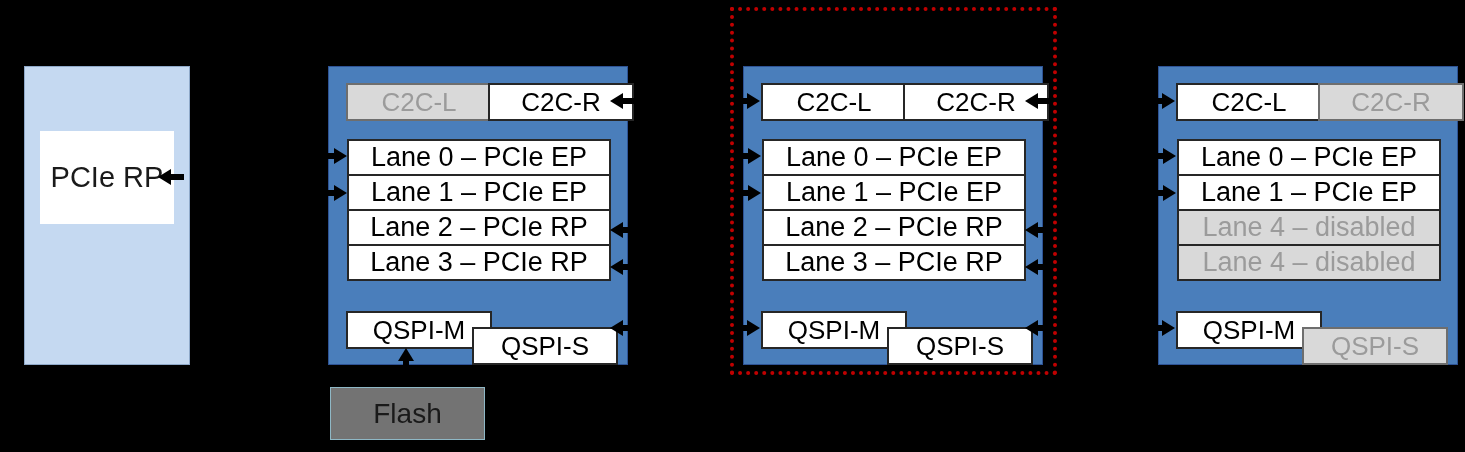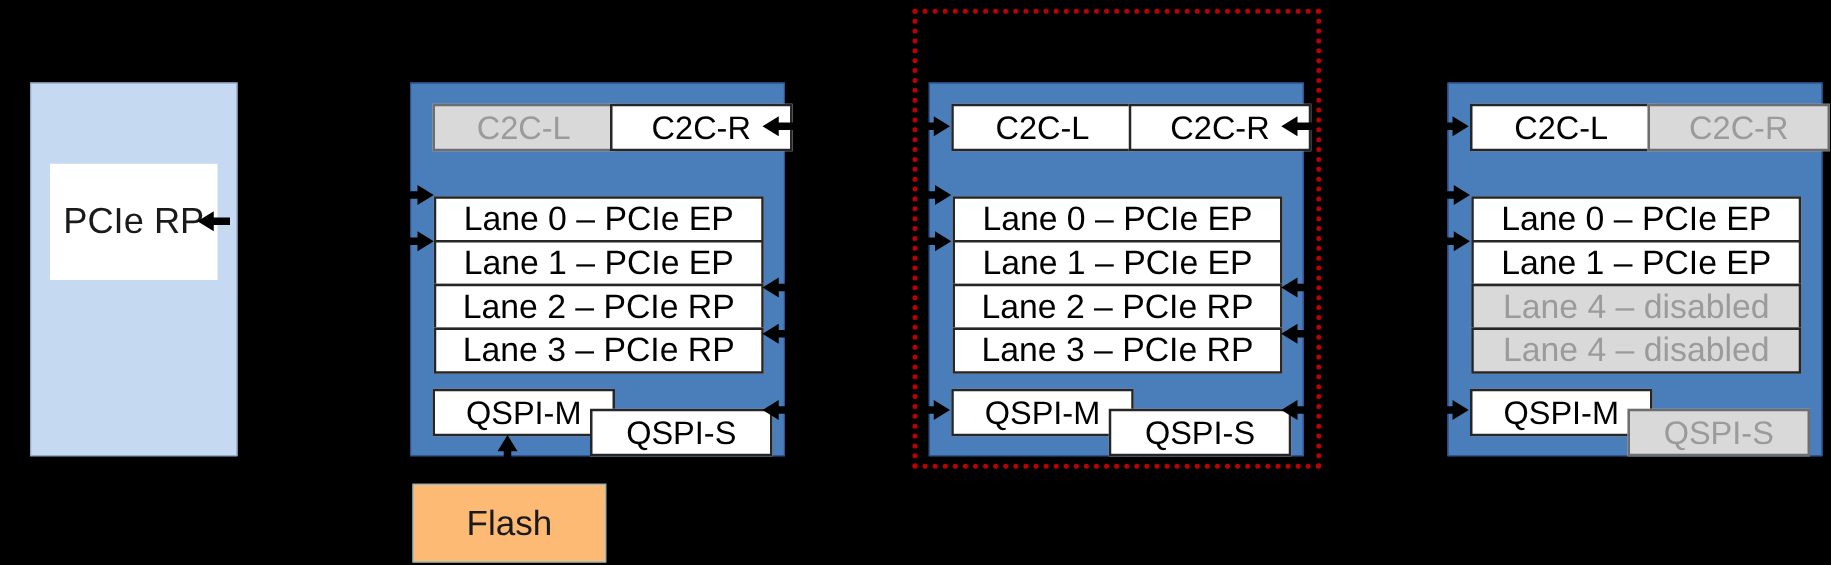--- a/index.html
+++ b/index.html
@@ -62,21 +62,20 @@
   .mod.bot-r  { left: 143px; top: 244px; margin-top: 16px; }
   .mod.gray {
     background: #D9D9D9;
     color: #9B9B9B;
     border-color: #6E6E6E;
   }
   .lanes {
     position: absolute;
     left: 18px; top: 72px;
     width: 288px;
-    margin-top: 18px;
   }
   .lane {
     width: 264px; height: 37px;
     background: #fff;
     border: 2px solid #262626;
     box-sizing: border-box;
     margin-top: -2px;
     display: flex; align-items: center; justify-content: center;
     font-size: 27px;
     color: #000;
@@ -85,22 +84,22 @@
   .lane:first-child { margin-top: 0; }
   .lane.gray {
     background: #D9D9D9;
     color: #9B9B9B;
   }
 
   
   .flash {
     position: absolute;
     left: 330px; top: 387px;
-    width: 155px; height: 63px;
-    background: #fdba74;
+    width: 155px; height: 53px;
+    background: #737373;
     border: 1px solid #8FB8C6;
     box-sizing: border-box;
     display: flex; align-items: center; justify-content: center;
     font-size: 28px;
     color: #1a1a1a;
   }
 
   
   .highlight {
     position: absolute;

